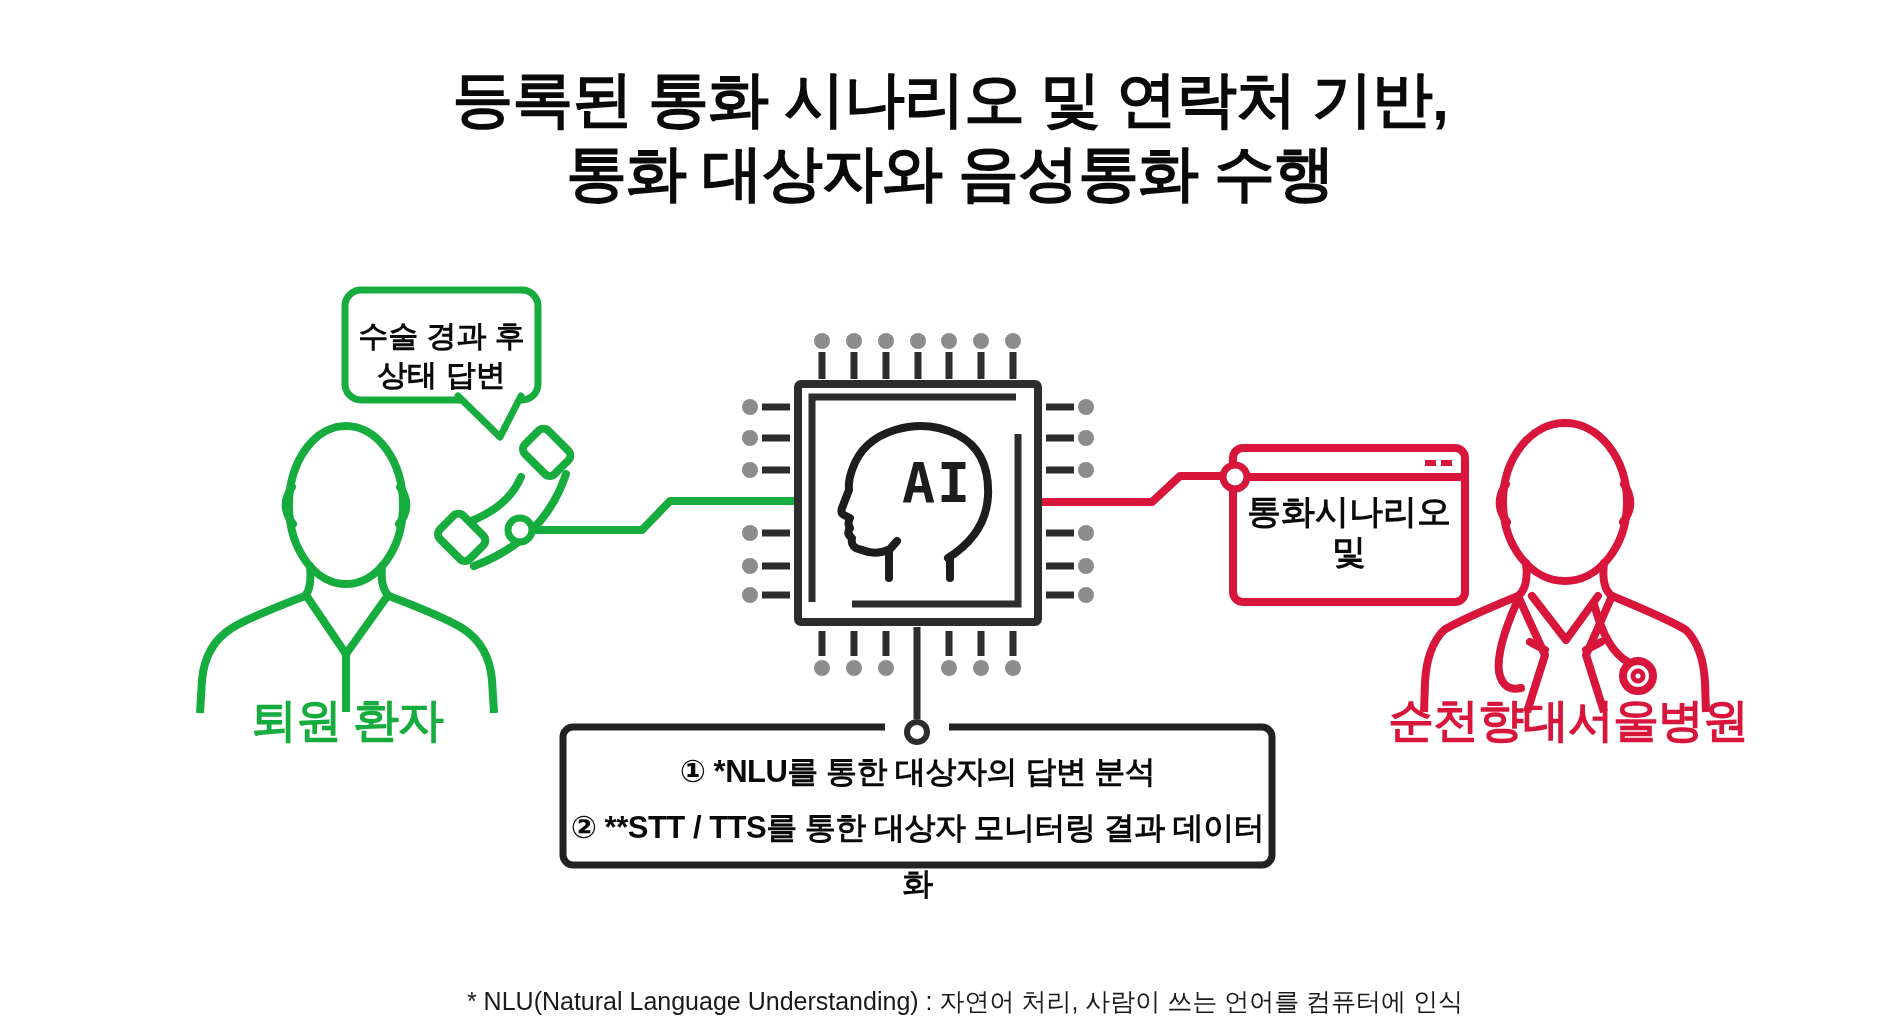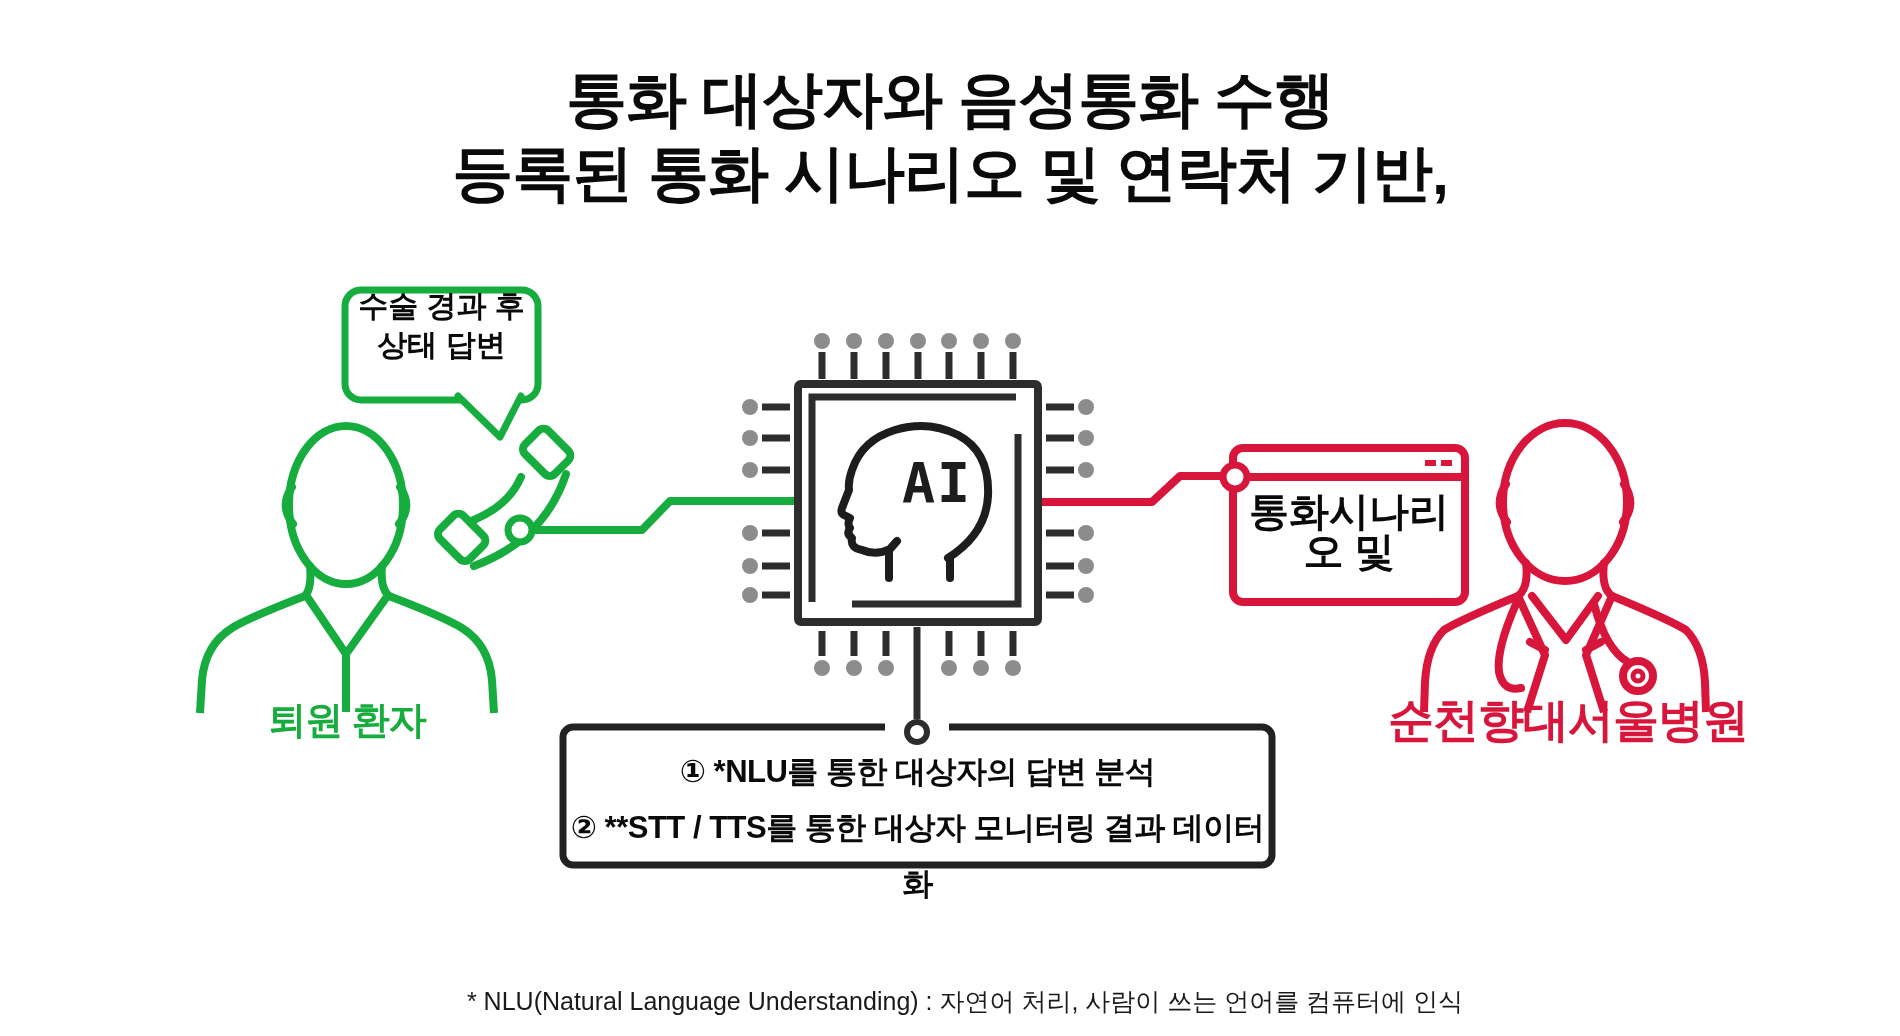--- a/index.html
+++ b/index.html
@@ -7,34 +7,34 @@
     position:relative;width:1900px;height:1036px;background:#ffffff;overflow:hidden;
     font-family:"Liberation Sans","DejaVu Sans",sans-serif;color:#111;
   }
   .layer-svg{position:absolute;left:0;top:0;z-index:1;}
   .txt{position:absolute;z-index:2;}
   .title{
     left:0;right:0;top:62px;text-align:center;
     font-size:61px;line-height:74px;font-weight:800;color:#0a0a0a;letter-spacing:-1px;
   }
   .bubble-text{
-    left:345px;top:286px;width:193px;text-align:center;
+    left:345px;top:316px;width:193px;text-align:center;
     font-size:30px;line-height:39px;font-weight:800;color:#0a0a0a;
   }
   .patient-label{
     left:197px;top:694px;width:300px;text-align:center;
-    font-size:38px;line-height:52px;font-weight:800;color:#16AC3E;letter-spacing:-1px;
+    font-size:46px;line-height:52px;font-weight:800;color:#16AC3E;letter-spacing:-1px;
   }
   .hospital-label{
     left:1368px;top:694px;width:400px;text-align:center;
     font-size:46px;line-height:52px;font-weight:800;color:#D8163C;letter-spacing:-1px;
   }
   .window-text{
     left:1233px;top:491px;width:232px;text-align:center;
-    font-size:40px;line-height:40px;font-weight:800;color:#0a0a0a;
+    font-size:34px;line-height:40px;font-weight:800;color:#0a0a0a;
   }
   .ai-label{
     left:898px;top:455px;width:78px;text-align:center;
     font-family:"DejaVu Sans Mono","Liberation Mono",monospace;
     font-size:55px;line-height:56px;font-weight:700;color:#1d1d1d;letter-spacing:2px;
   }
   .process-text{
     left:563px;top:744px;width:709px;text-align:center;
     font-size:31px;line-height:56px;font-weight:800;color:#0a0a0a;letter-spacing:-0.5px;
   }
@@ -196,22 +196,22 @@
     </g>
 
     <g>
       <rect x="563" y="727" width="709" height="138" rx="10" fill="#ffffff" stroke="#222222" stroke-width="7"></rect>
       <rect x="885" y="719" width="64" height="18" fill="#ffffff"></rect>
       <circle cx="917" cy="732" r="10" fill="#ffffff" stroke="#2D2D2D" stroke-width="6"></circle>
     </g>
   </svg>
 
   <div class="txt title">
+    <div>등록된 통화 시나리오 및 연락처 기반,</div>
     <div>통화 대상자와 음성통화 수행</div>
-    <div>등록된 통화 시나리오 및 연락처 기반,</div>
   </div>
 
   <div class="txt bubble-text">
     <div>수술 경과 후</div>
     <div>상태 답변</div>
   </div>
 
   <div class="txt ai-label">AI</div>
 
   <div class="txt patient-label">퇴원 환자</div>

